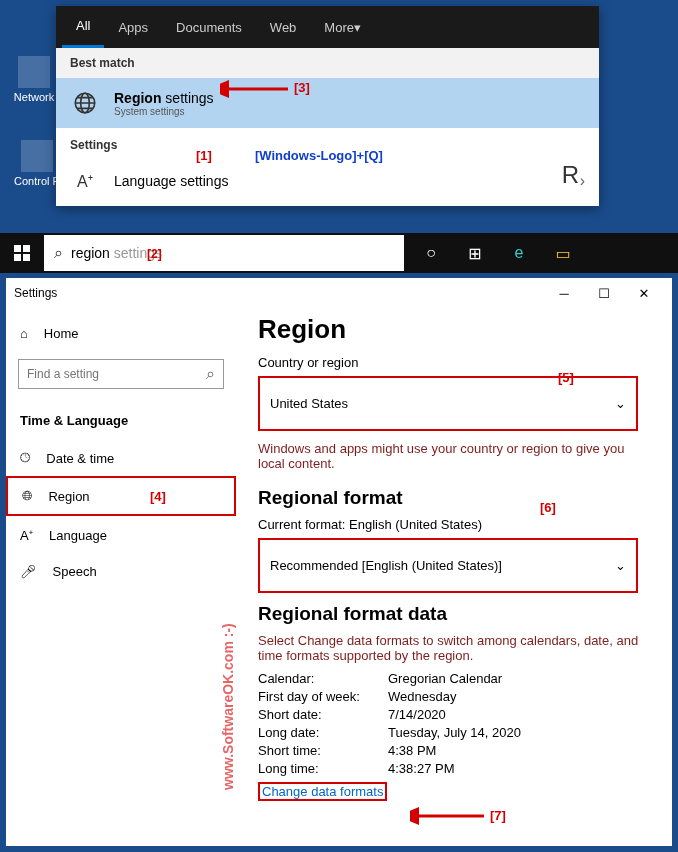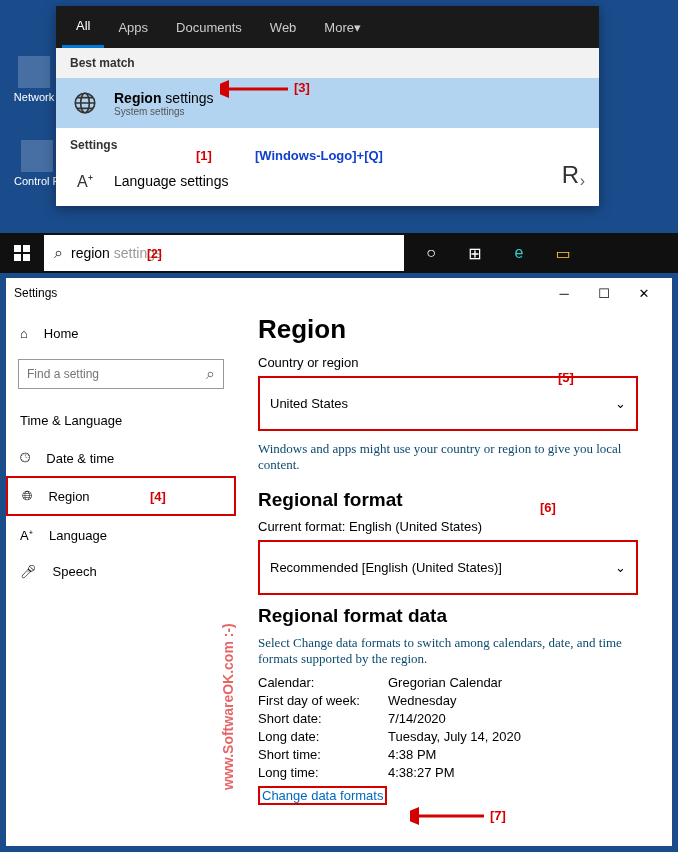--- a/index.html
+++ b/index.html
@@ -40,29 +40,29 @@
 .settings-window { position: absolute; left: 6px; top: 278px; width: 666px; height: 568px; background: white; display: flex; flex-direction: column; }
 .titlebar { height: 30px; display: flex; align-items: center; padding: 0 8px; font-size: 12px; }
 .titlebar-text { flex: 1; }
 .titlebar-btns { display: flex; }
 .titlebar-btn { width: 40px; height: 30px; display: flex; align-items: center; justify-content: center; cursor: pointer; font-size: 13px; }
 .settings-body { flex: 1; display: flex; overflow: hidden; }
 .sidebar { width: 230px; padding: 8px 0; }
 .home-item { display: flex; align-items: center; gap: 16px; padding: 10px 14px; font-size: 13px; cursor: pointer; }
 .find-setting { margin: 8px 12px 16px; border: 1px solid #999; height: 30px; display: flex; align-items: center; padding: 0 8px; }
 .find-setting input { border: none; outline: none; flex: 1; font-size: 12px; color: #666; }
-.category-header { padding: 8px 14px 12px; font-size: 13px; font-weight: 400; }
+.category-header { padding: 8px 14px 12px; font-size: 13px; font-weight: 700; }
 .nav-item { display: flex; align-items: center; gap: 16px; padding: 10px 14px; font-size: 13px; cursor: pointer; }
 .nav-item.selected-red { border: 2px solid #d40000; }
 .content { flex: 1; padding: 6px 22px 10px; overflow-y: auto; }
 .page-title { font-size: 26px; font-weight: 600; margin-bottom: 10px; }
 .field-label { font-size: 13px; margin-bottom: 6px; }
 .dropdown { border: 1px solid #666; padding: 18px 10px; max-width: 380px; font-size: 13px; display: flex; justify-content: space-between; align-items: center; cursor: pointer; margin-bottom: 10px; }
 .dropdown.red-border { border: 2px solid #d40000; }
-.help-text { font-size: 13px; color: #0c4a6e; margin-bottom: 16px; max-width: 400px; font-family: Liberation Serif, serif; }
+.help-text { font-size: 13px; color: #7f1d1d; margin-bottom: 16px; max-width: 400px; }
 .section-title { font-size: 19px; font-weight: 600; margin-bottom: 8px; }
 .format-grid { display: grid; grid-template-columns: 130px 1fr; font-size: 13px; row-gap: 3px; margin: 8px 0 6px; }
 .link { color: #0067c0; font-size: 13px; cursor: pointer; }
 .link.red-border { border: 2px solid #d40000; padding: 0 2px; display: inline-block; }
 
 
 .watermark { position: absolute; left: 30px; top: 470px; transform: rotate(-90deg); transform-origin: left top; color: #d40000; font-size: 14px; font-weight: bold; opacity: 0.6; white-space: nowrap; }
 
 
 .arrow { position: absolute; z-index: 45; }

